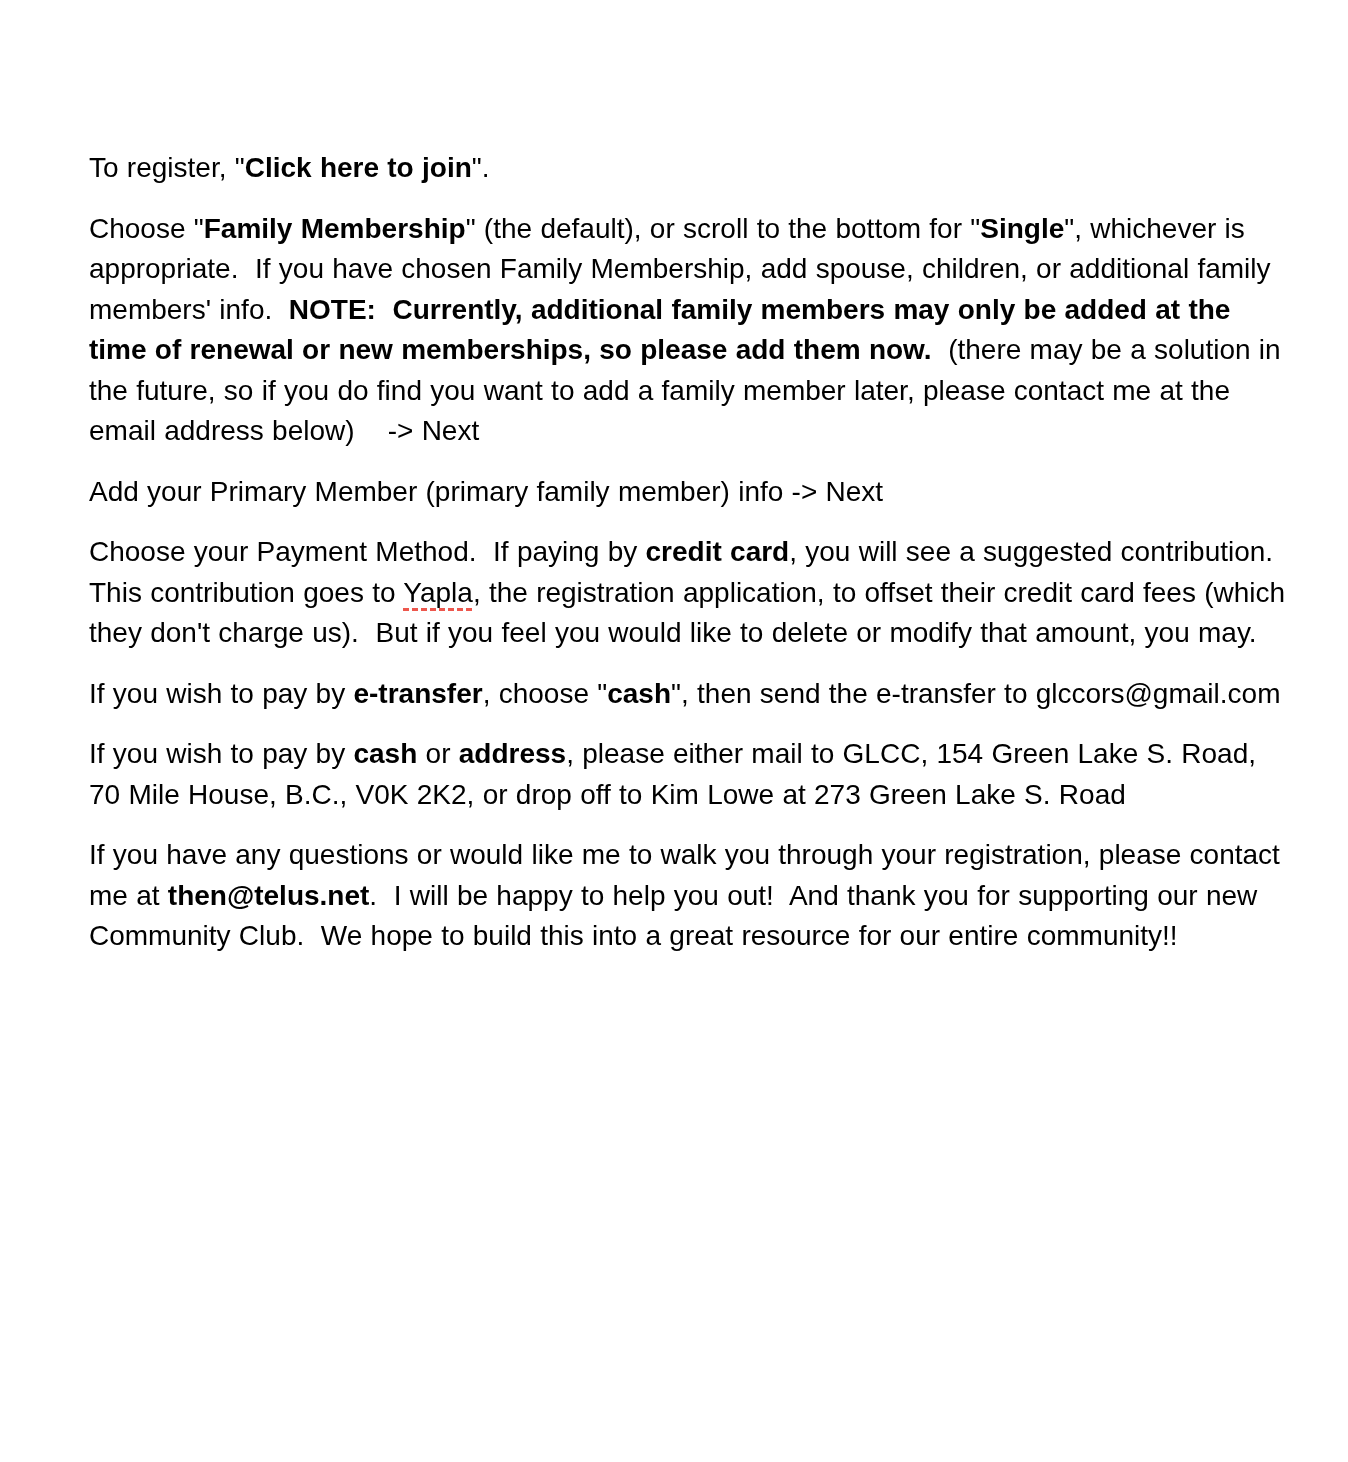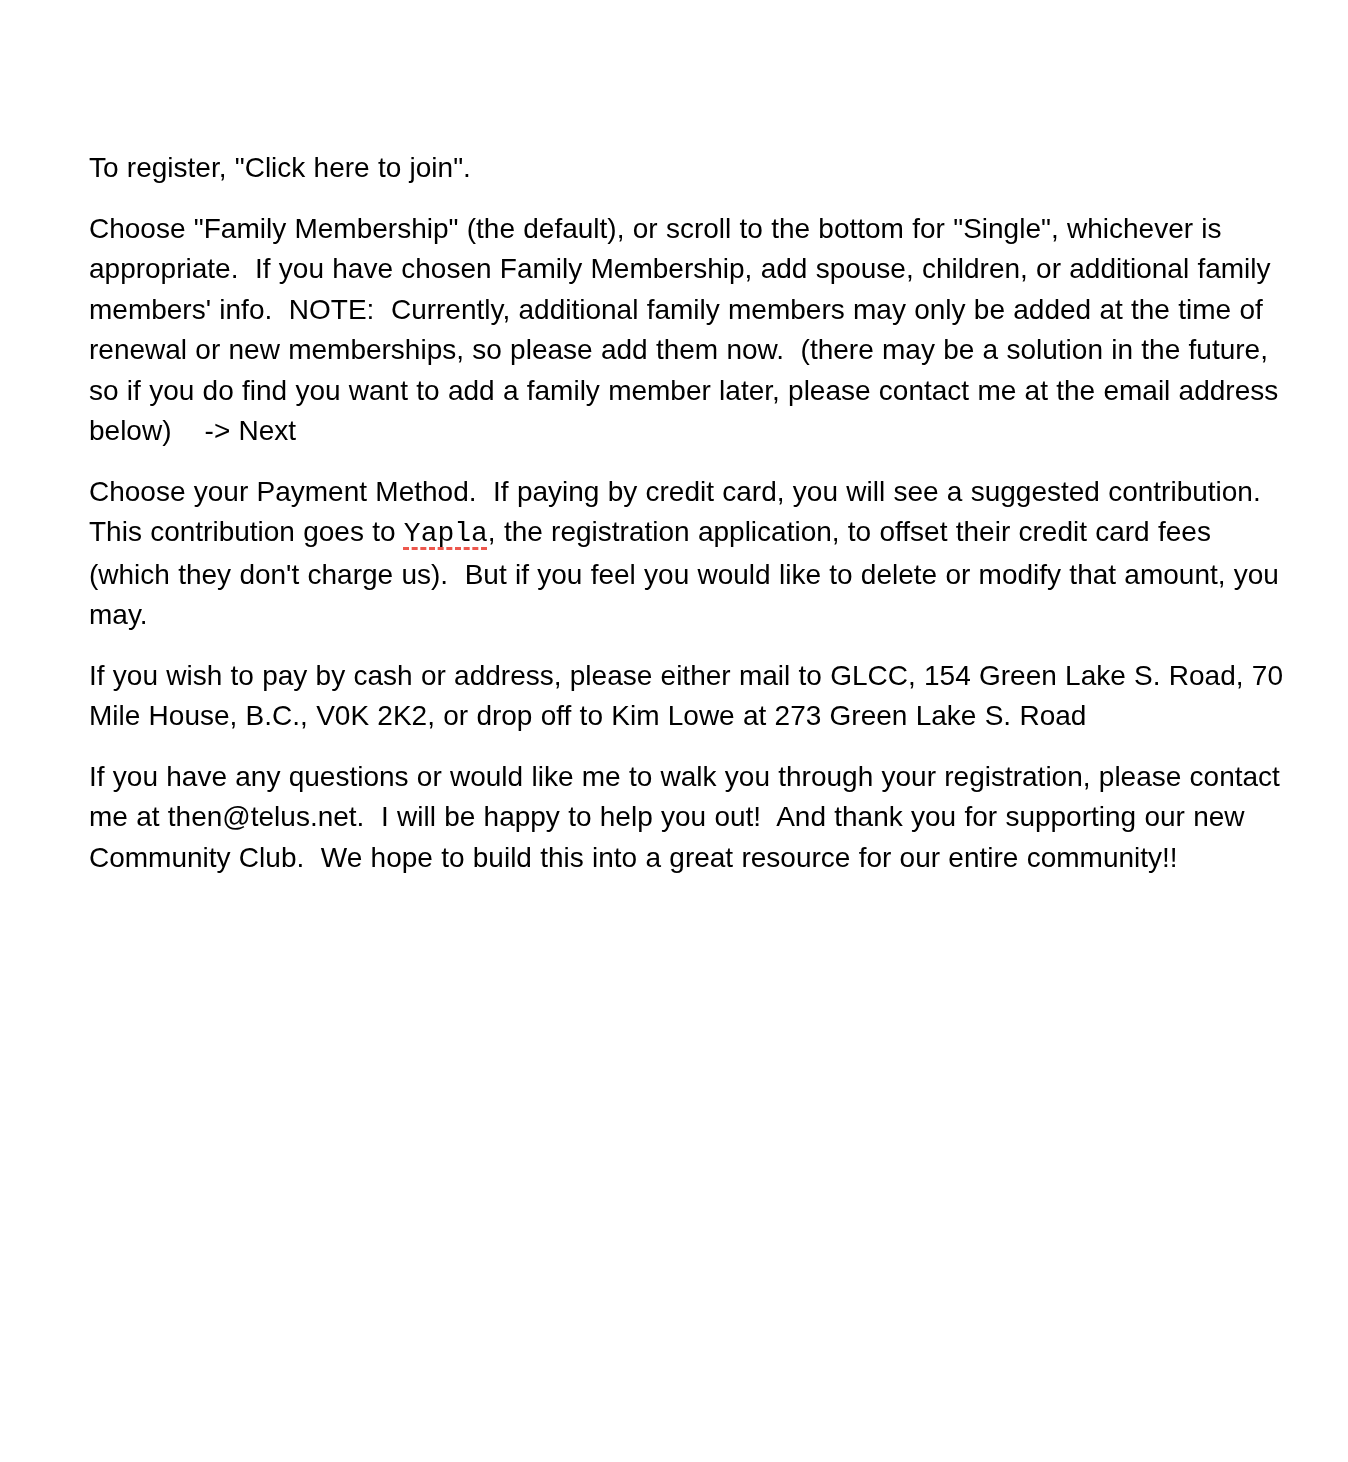--- a/index.html
+++ b/index.html
@@ -20,35 +20,36 @@
     padding: 148px 53px 0 89px;
   }
   .para {
     margin: 0 0 20px 0;
     font-size: 28px;
     line-height: 40.5px;
     white-space: pre-wrap;
     word-spacing: 0.5px;
   }
   .para .bold {
-    font-weight: normal;
+    font-weight: bold;
   }
   .para .spellcheck {
     text-decoration-line: underline;
     text-decoration-style: dashed;
     text-decoration-color: #ed574d;
     text-decoration-thickness: 3px;
     text-underline-offset: 6px;
-    font-family: Liberation Mono, monospace;
   }
 </style>
 </head>
 <body>
 
 <main class="doc">
   <div>
       <p class="para"><span>To register, "</span><span class="bold">Click here to join</span><span>".</span></p>
       <p class="para"><span>Choose "</span><span class="bold">Family Membership</span><span>" (the default), or scroll to the bottom for "</span><span class="bold">Single</span><span>", whichever is appropriate.  If you have chosen Family Membership, add spouse, children, or additional family members' info.  </span><span class="bold">NOTE:  Currently, additional family members may only be added at the time of renewal or new memberships, so please add them now.</span><span>  (there may be a solution in the future, so if you do find you want to add a family member later, please contact me at the email address below)    -&gt; Next</span></p>
+      <p class="para"><span>Add your Primary Member (primary family member) info -&gt; Next</span></p>
       <p class="para"><span>Choose your Payment Method.  If paying by </span><span class="bold">credit card</span><span>, you will see a suggested contribution.  This contribution goes to </span><span class="spellcheck">Yapla</span><span>, the registration application, to offset their credit card fees (which they don't charge us).  But if you feel you would like to delete or modify that amount, you may.</span></p>
+      <p class="para"><span>If you wish to pay by </span><span class="bold">e-transfer</span><span>, choose "</span><span class="bold">cash</span><span>", then send the e-transfer to glccors@gmail.com</span></p>
       <p class="para"><span>If you wish to pay by </span><span class="bold">cash</span><span> or </span><span class="bold">address</span><span>, please either mail to GLCC, 154 Green Lake S. Road, 70 Mile House, B.C., V0K 2K2, or drop off to Kim Lowe at 273 Green Lake S. Road</span></p>
       <p class="para"><span>If you have any questions or would like me to walk you through your registration, please contact me at </span><span class="bold">then@telus.net</span><span>.  I will be happy to help you out!  And thank you for supporting our new Community Club.  We hope to build this into a great resource for our entire community!!</span></p>
     </div>
 </main>
 
 </body></html>

